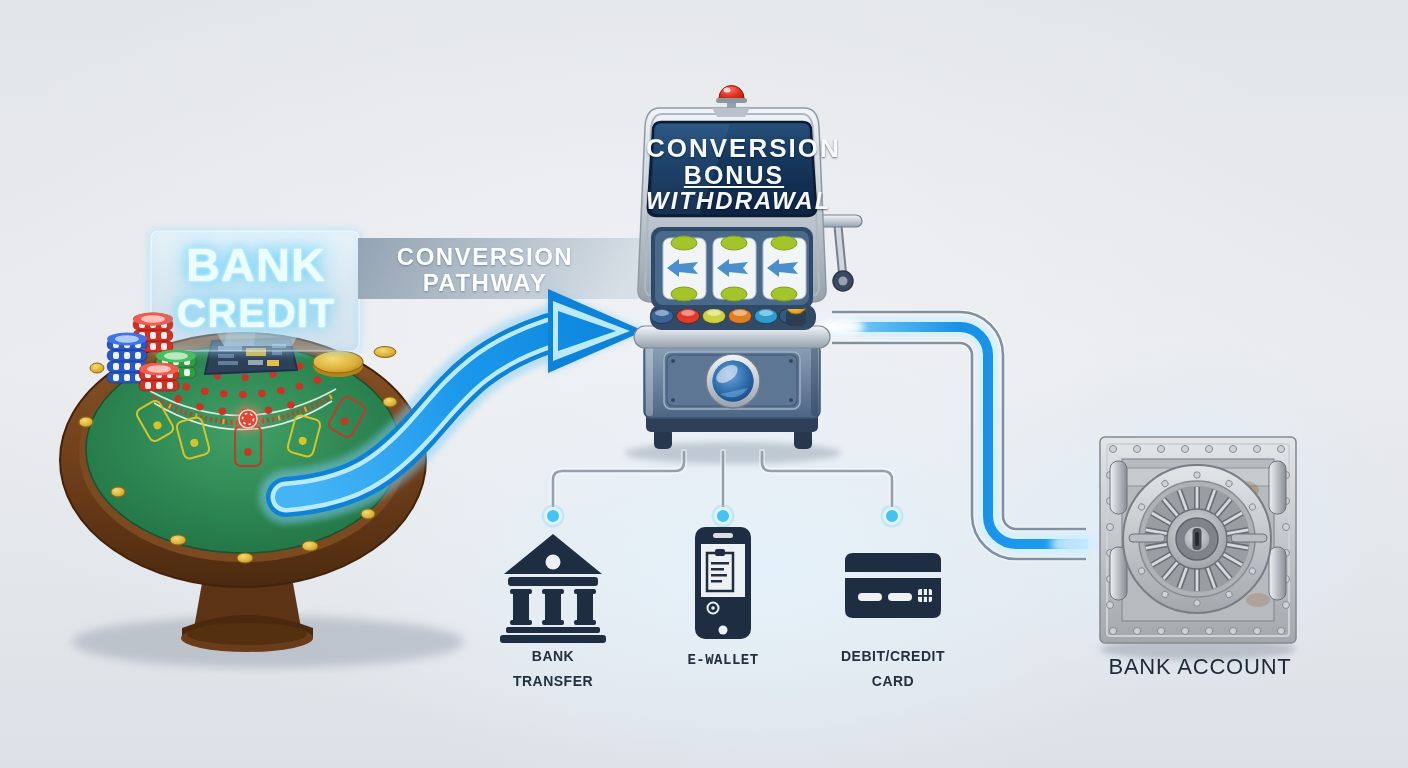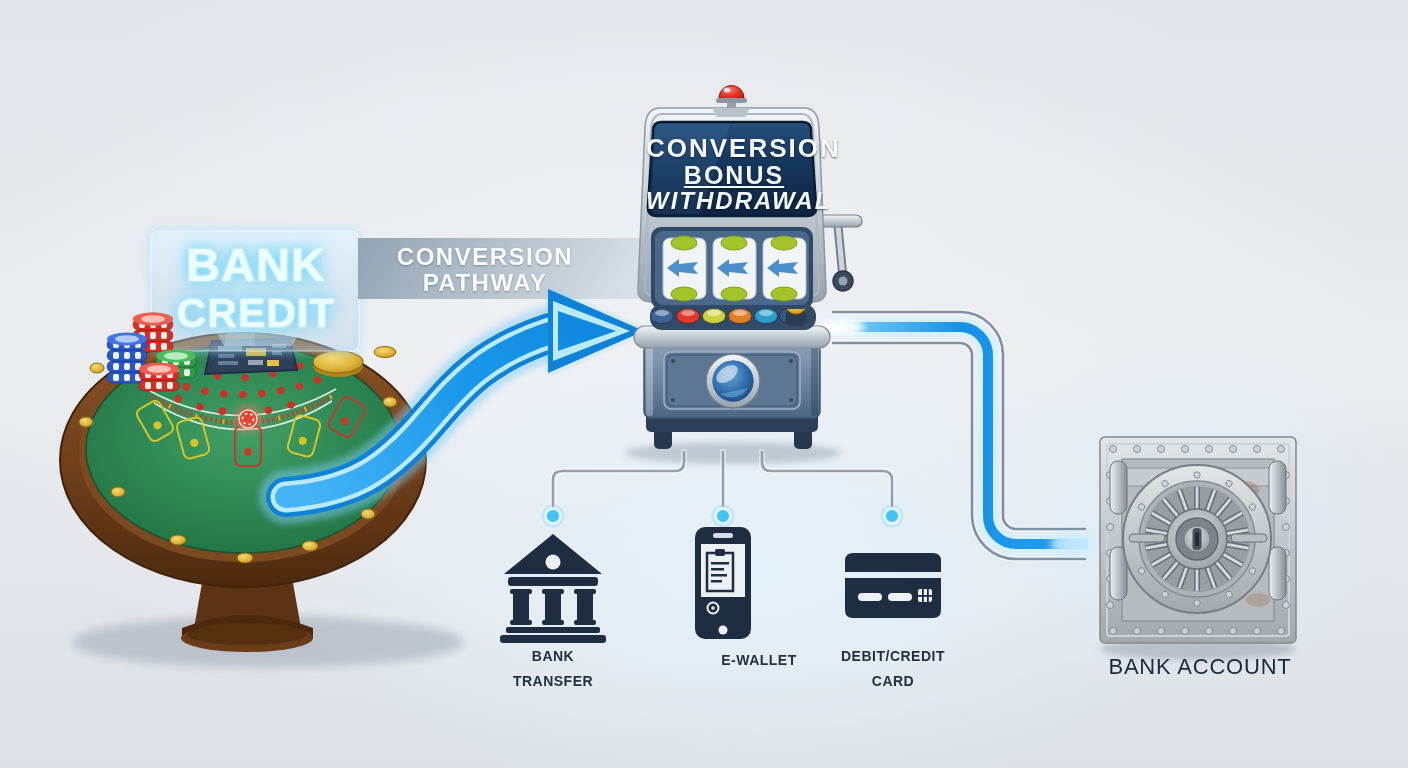--- a/index.html
+++ b/index.html
@@ -22,21 +22,21 @@
   .banner-text{left:360px;top:244px;width:250px;color:#fdfefe;font-weight:800;
     font-size:24px;line-height:26px;letter-spacing:1.5px;
     text-shadow:0 1px 2px rgba(40,60,80,.4);}
   .screen-text{left:646px;top:134px;width:176px;color:#f5f9fc;font-weight:800;letter-spacing:2px;
     text-shadow:0 1px 2px rgba(0,10,25,.55);}
   .screen-l1{font-size:26px;line-height:28px;}
   .screen-l2{font-size:25px;line-height:27px;text-decoration:underline;}
   .screen-l3{font-size:24px;line-height:24px;font-style:italic;}
   .pay-label{color:#24303f;font-weight:700;font-size:14px;line-height:25px;letter-spacing:.5px;}
   .pay-bank{left:473px;top:644px;width:160px;}
-  .pay-wallet{left:686px;top:648px;width:146px;}
+  .pay-wallet{left:650px;top:648px;width:146px;font-family:Liberation Mono, monospace;}
   .pay-card{left:808px;top:644px;width:170px;}
   .vault-label{left:1094px;top:654px;width:212px;color:#1d2a39;font-weight:400;
     font-size:22px;letter-spacing:.8px;}
 </style>
 </head>
 <body>
 
 <div id="stage">
 
 <svg id="art" width="1408" height="768" viewBox="0 0 1408 768">

